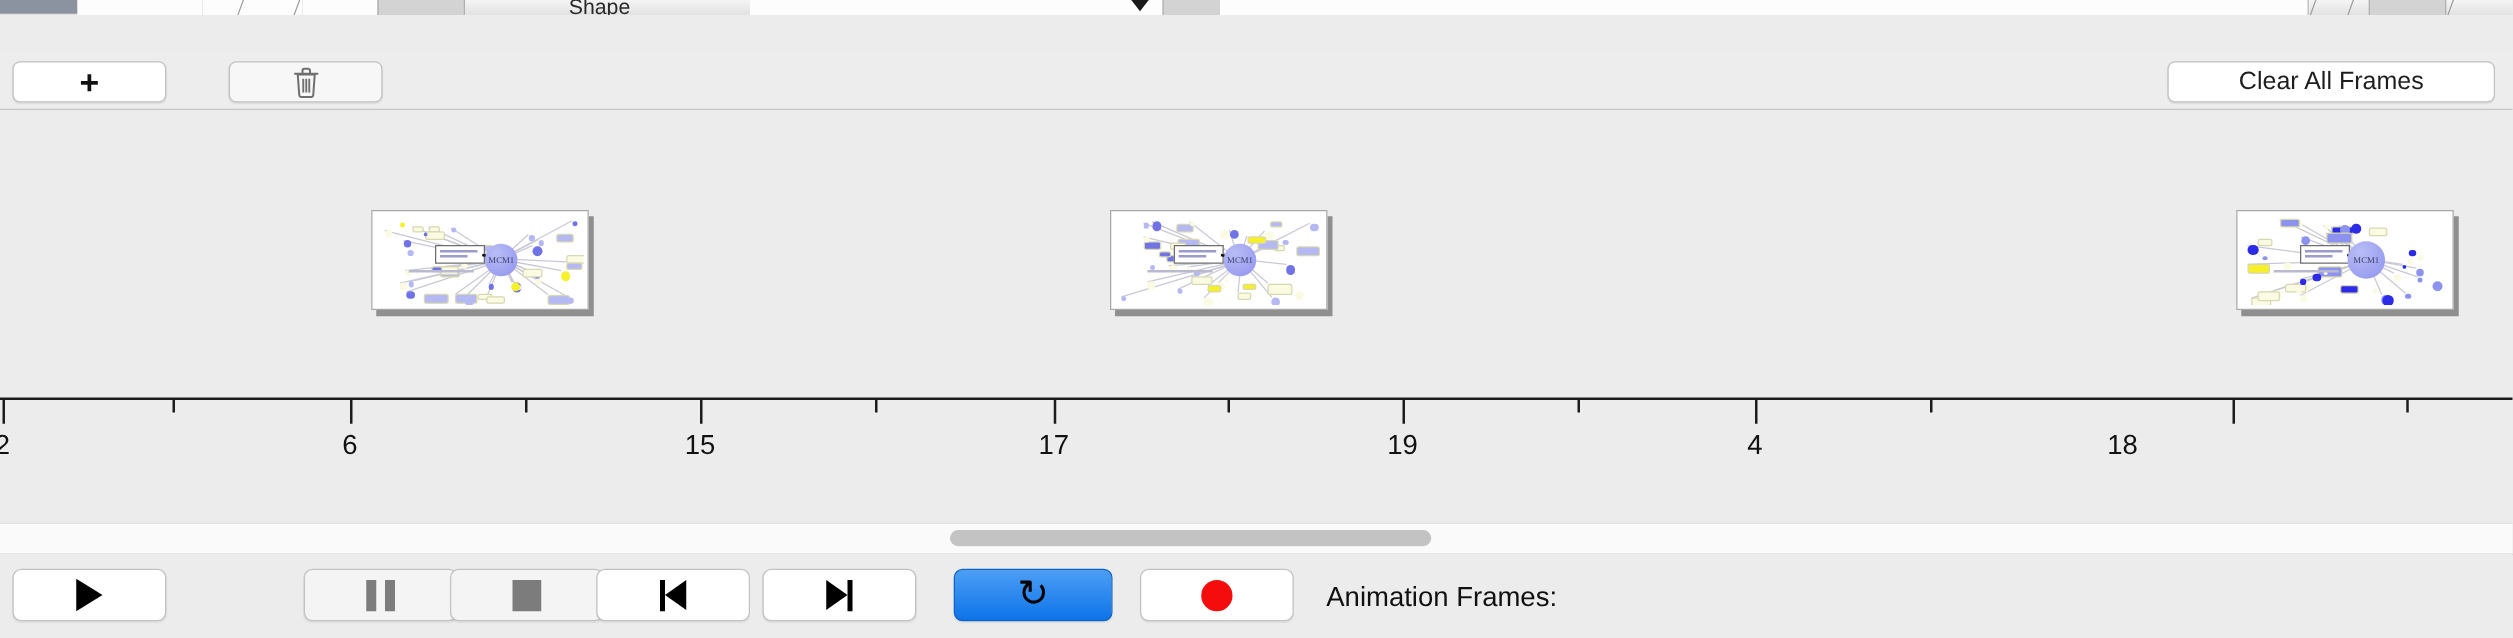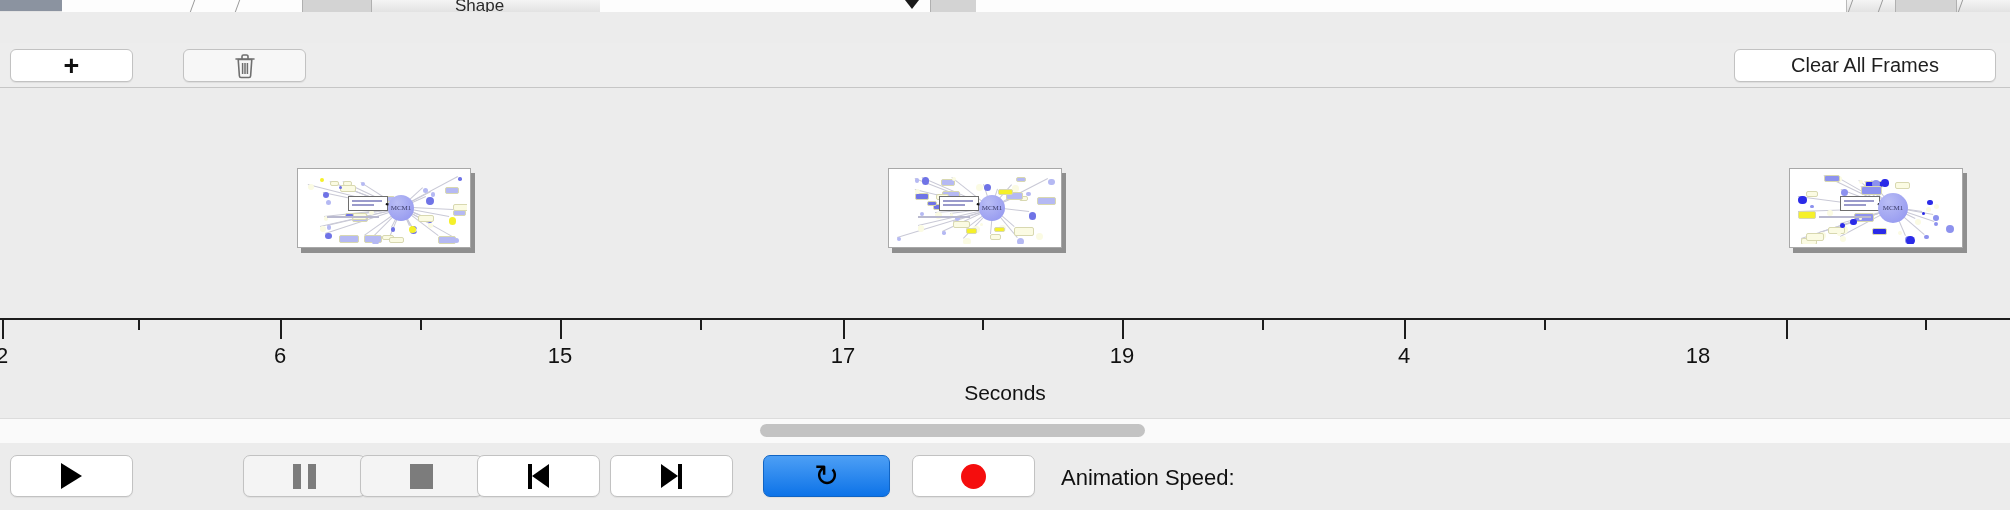--- a/index.html
+++ b/index.html
@@ -392,21 +392,20 @@
             <div class="callout" style="left: 47px; top: 24px; width: 38px; height: 13px;">
               <span class="l" style="top:3px;width:30px;"></span>
               <span class="l" style="top:7px;width:22px;"></span>
             </div>
             <div class="edge" style="left: 85px; top: 31px; width: 16px; height: 2px; background: rgb(17, 17, 17); transform: rotate(12deg);"></div>
             <div class="smalltext" style="left: 26px; top: 44px; width: 52px;"></div>
             <div class="hub" style="left: 85px; top: 21px; width: 30px; height: 30px;">MCM1</div>
           </div>
         </div>
       </div>
-    <div class="axis-title">Seconds</div>
   </div>
 
   <div class="scrollwrap">
     <div class="scrollthumb"></div>
   </div>
 
   <div class="controls">
     <div class="cbtn" style="left:10px;width:123px;">
       <span class="play-tri"></span>
     </div>
@@ -430,16 +429,16 @@
         <span class="tri-r"></span>
           <span class="bar"></span>
       </span>
     </div>
     <div class="cbtn loop" style="left:763px;width:127px;">
       <span class="loop-gl">↻</span>
     </div>
     <div class="cbtn" style="left:912px;width:123px;">
       <span class="rec-dot"></span>
     </div>
-    <div class="speed-label">Animation Speed:</div>
+    <div class="speed-label">Animation Frames:</div>
 
   </div>
 </div>
 
 </body></html>

